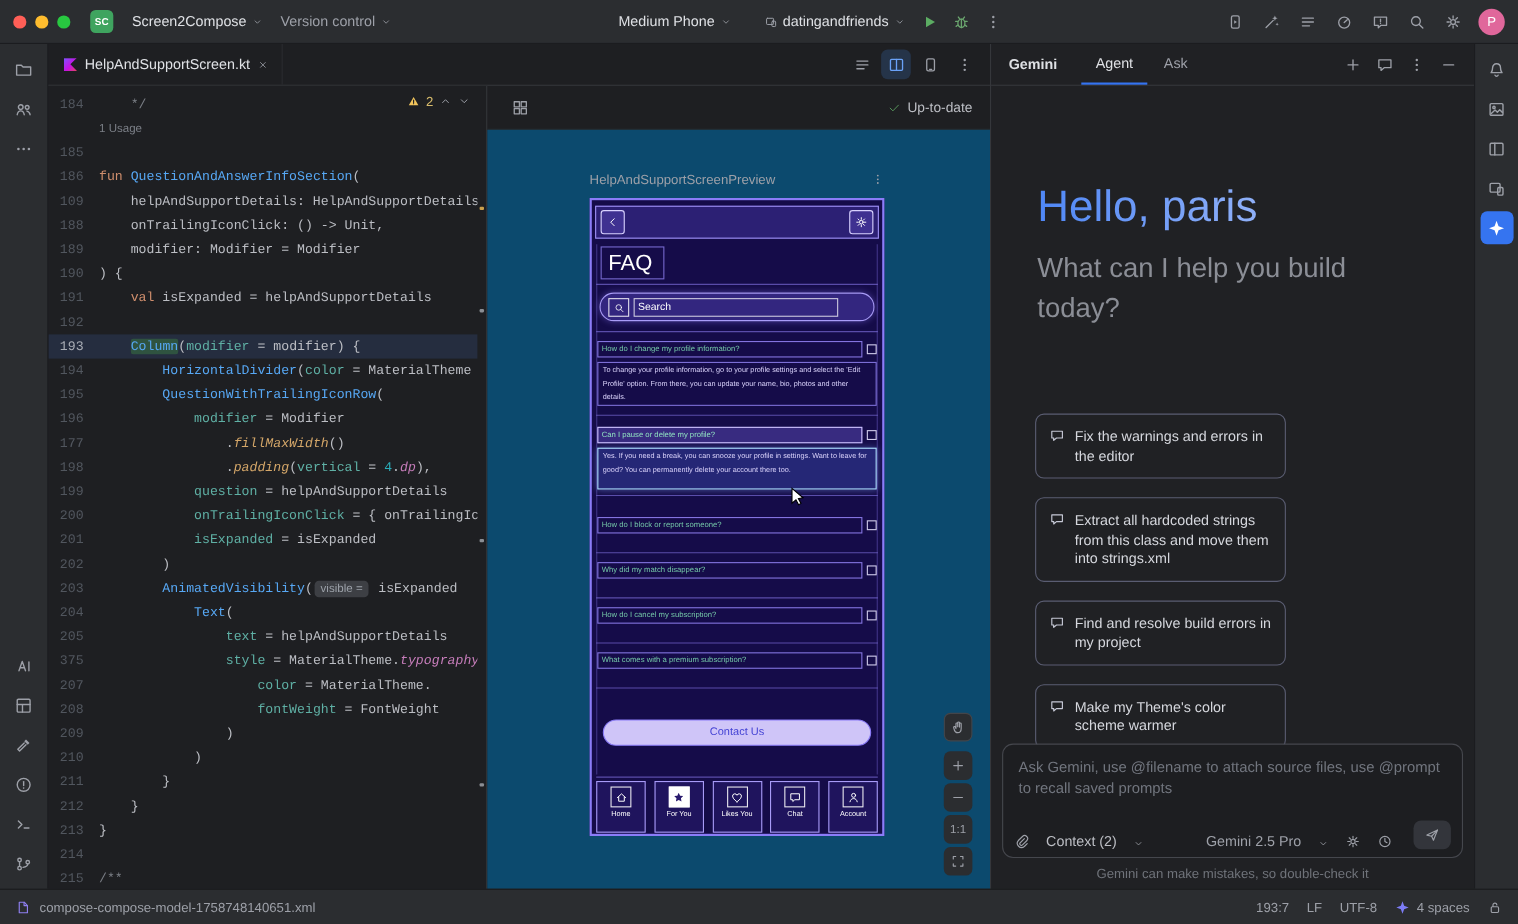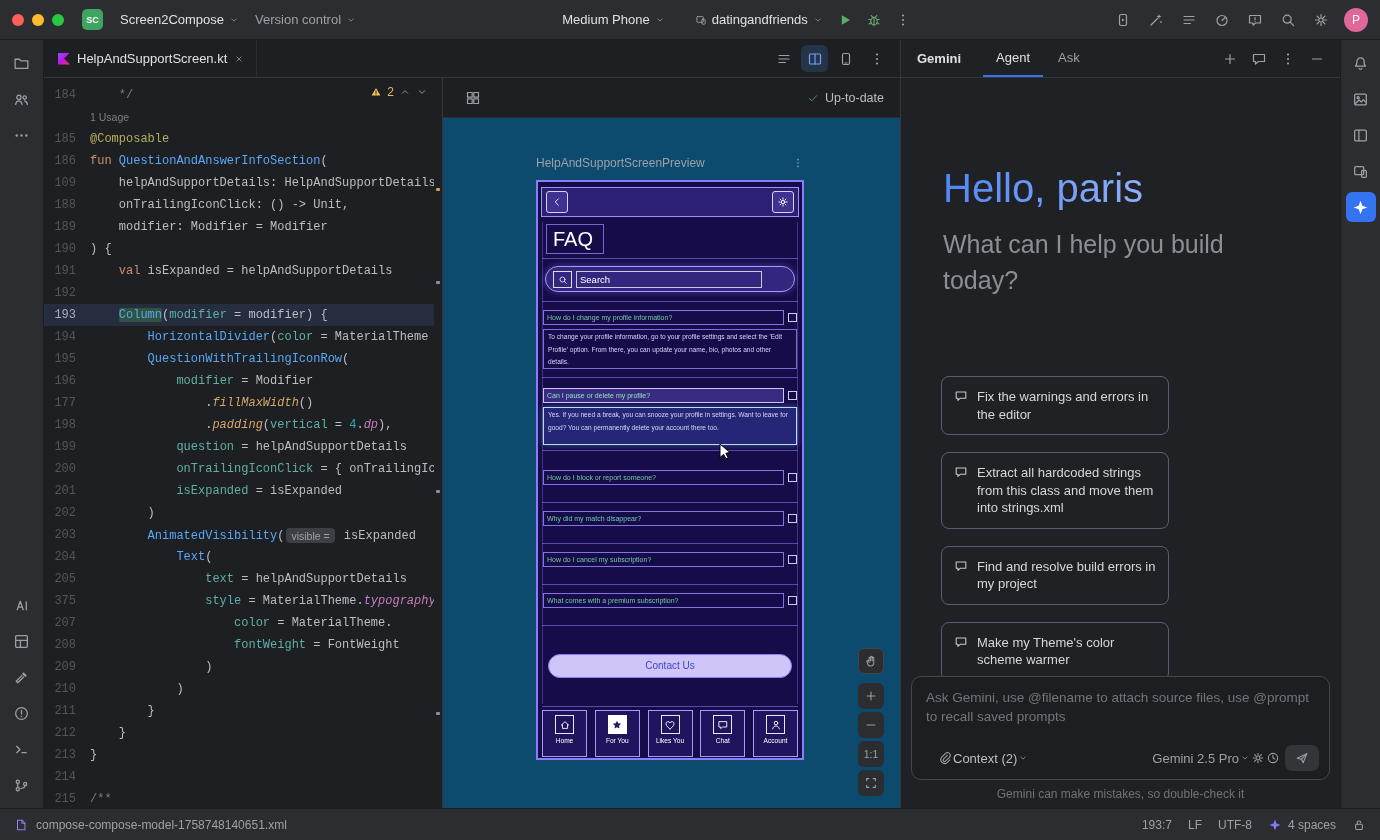--- a/index.html
+++ b/index.html
@@ -104,21 +104,21 @@
 .gm-tab.active{color:#dfe1e5;border-bottom-color:#3574f0}
 .gm-body{position:relative;flex:1}
 .gm-greet{position:absolute;left:42px;top:88px;font-size:40px;background:linear-gradient(90deg,#4f87f6,#8fb0f8);-webkit-background-clip:text;background-clip:text;color:transparent}
 .gm-sub{position:absolute;left:42px;top:148px;font-size:25px;color:#8b8e96;width:330px;line-height:1.45}
 .gm-cards{position:absolute;left:40px;top:298px;width:228px}
 .gm-card{border:1px solid #5a5d72;border-radius:8px;padding:11px 12px;margin-bottom:17px;display:flex;gap:9px;color:#d5d7dd;font-size:13px;line-height:1.35}
 .gm-card-ic{color:#c6c9d6;flex:none;margin-top:1px}
 .gm-card-ic svg{width:14px;height:14px}
 .gm-input{position:absolute;left:10px;right:10px;bottom:28px;height:104px;border:1px solid #45474d;border-radius:10px;background:#1d1e21}
 .gm-ph{padding:12px 14px 0;color:#71757e;font-size:13.5px;line-height:1.4}
-.gm-itools{position:absolute;left:26px;right:10px;bottom:7px;height:28px;display:flex;align-items:center;gap:1px;color:#bcbec4}
+.gm-itools{position:absolute;left:10px;right:10px;bottom:7px;height:28px;display:flex;align-items:flex-end;gap:15px;color:#bcbec4}
 .gm-ctx{font-size:13px}
 .gm-model{font-size:13px;color:#9da0a8}
 .gm-send{width:34px;height:26px;border-radius:7px;background:#33353b;display:flex;align-items:center;justify-content:center;color:#6f737a;margin-left:4px}
 .gm-disclaimer{position:absolute;left:0;right:0;bottom:7px;text-align:center;color:#6f737a;font-size:12px}
 
 .statusbar{position:absolute;left:0;right:0;bottom:0;height:32px;background:#2b2d30;border-top:1px solid #1b1c1f;display:flex;align-items:center;padding:0 14px;gap:16px;color:#9da0a8;font-size:12px}
 .filetint{color:#8f7ff0}.sparktint{color:#7c7cf5}
 .cursor{position:absolute;left:716px;top:442px;z-index:50}
 </style>
 </head>
@@ -352,21 +352,20 @@
               <div class="crow">
                 <span class="ln">184</span>
                 <span class="src"><span class="tk-cmt">    */</span></span>
               </div>
               <div class="crow">
                 <span class="ln"></span>
                 <span class="src"><span class="tk-inlay">1 Usage</span></span>
               </div>
               <div class="crow">
                 <span class="ln">185</span>
-                <span class="src"><span class="tk-ann">@Composable</span></span>
               </div>
               <div class="crow">
                 <span class="ln">186</span>
                 <span class="src"><span class="tk-kw">fun </span><span class="tk-fn">QuestionAndAnswerInfoSection</span><span class="tk-d">(</span></span>
               </div>
               <div class="crow">
                 <span class="ln">109</span>
                 <span class="src"><span class="tk-d">    helpAndSupportDetails: HelpAndSupportDetails,</span></span>
               </div>
               <div class="crow">

